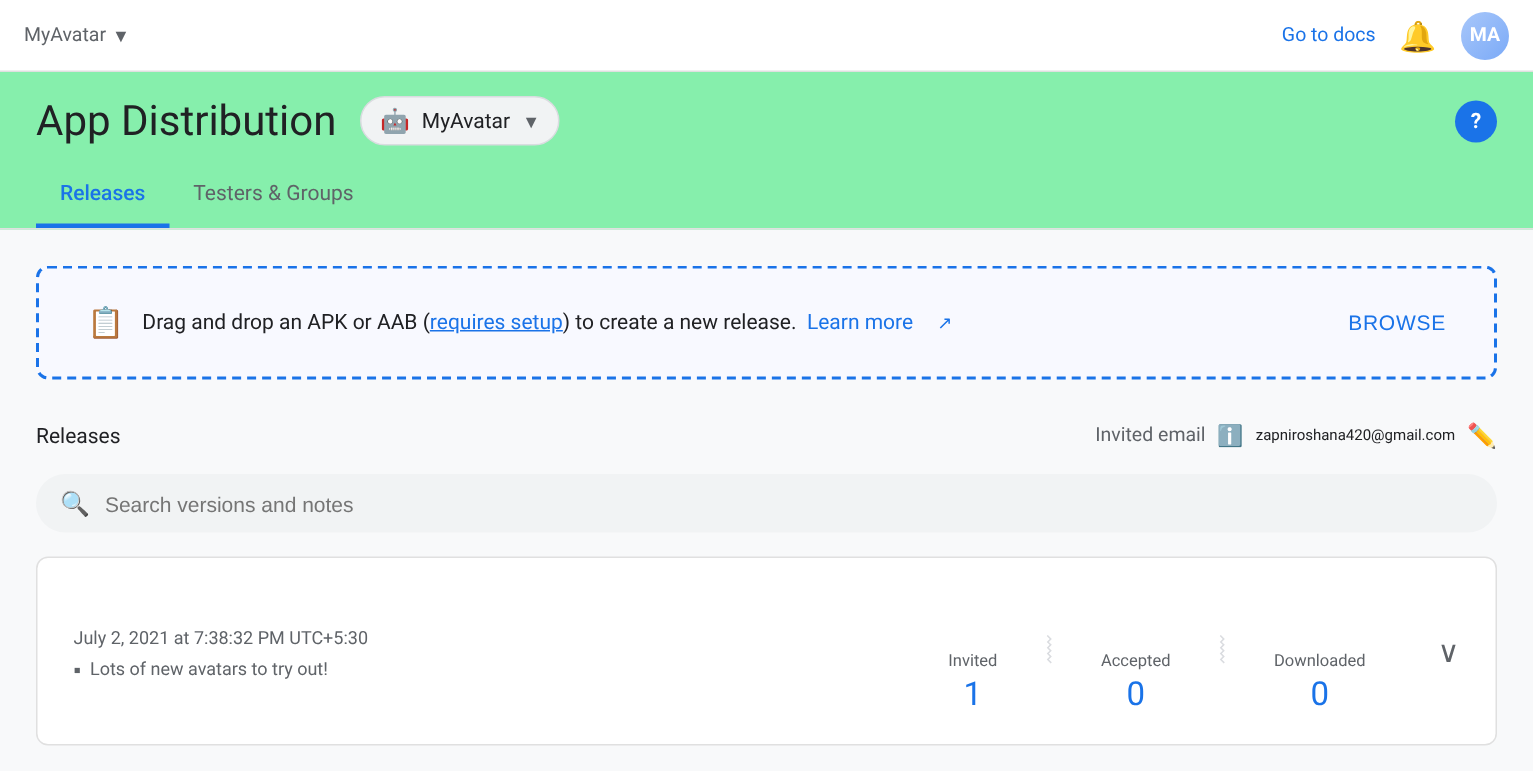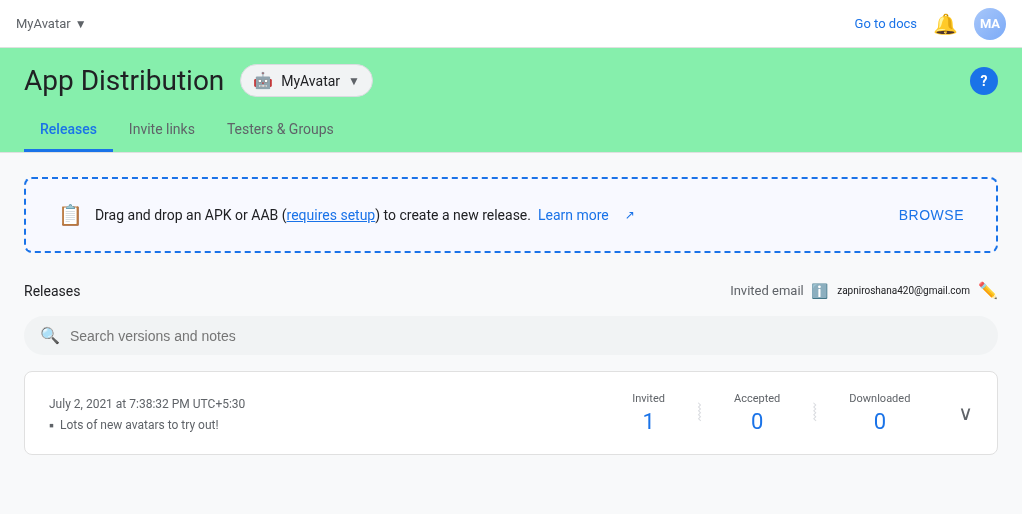--- a/index.html
+++ b/index.html
@@ -261,20 +261,21 @@
     }
     .notes-icon { font-size: 14px; }
 
     .release-stats {
       display: flex;
       align-items: center;
       gap: 32px;
     }
     .stat-block {
       text-align: center;
+      margin-top: 42px;
     }
     .stat-label {
       font-size: 11px;
       color: #5f6368;
       margin-bottom: 4px;
     }
     .stat-value {
       font-size: 22px;
       font-weight: 400;
       color: #1a73e8;
@@ -318,23 +319,20 @@
         <span class="chevron-down">▼</span>
       </div>
     </div>
     <div class="help-icon">
       <span>?</span>
     </div>
   </div>
   <div class="tabs">
     <a class="tab active">
       <span>Releases</span>
-    </a>
-    <a class="tab">
-      <span>Invite links</span>
     </a>
     <a class="tab">
       <span>Testers &amp; Groups</span>
     </a>
   </div>
 </div>
 
 <div class="main-content">
 
   <div class="drop-zone">

